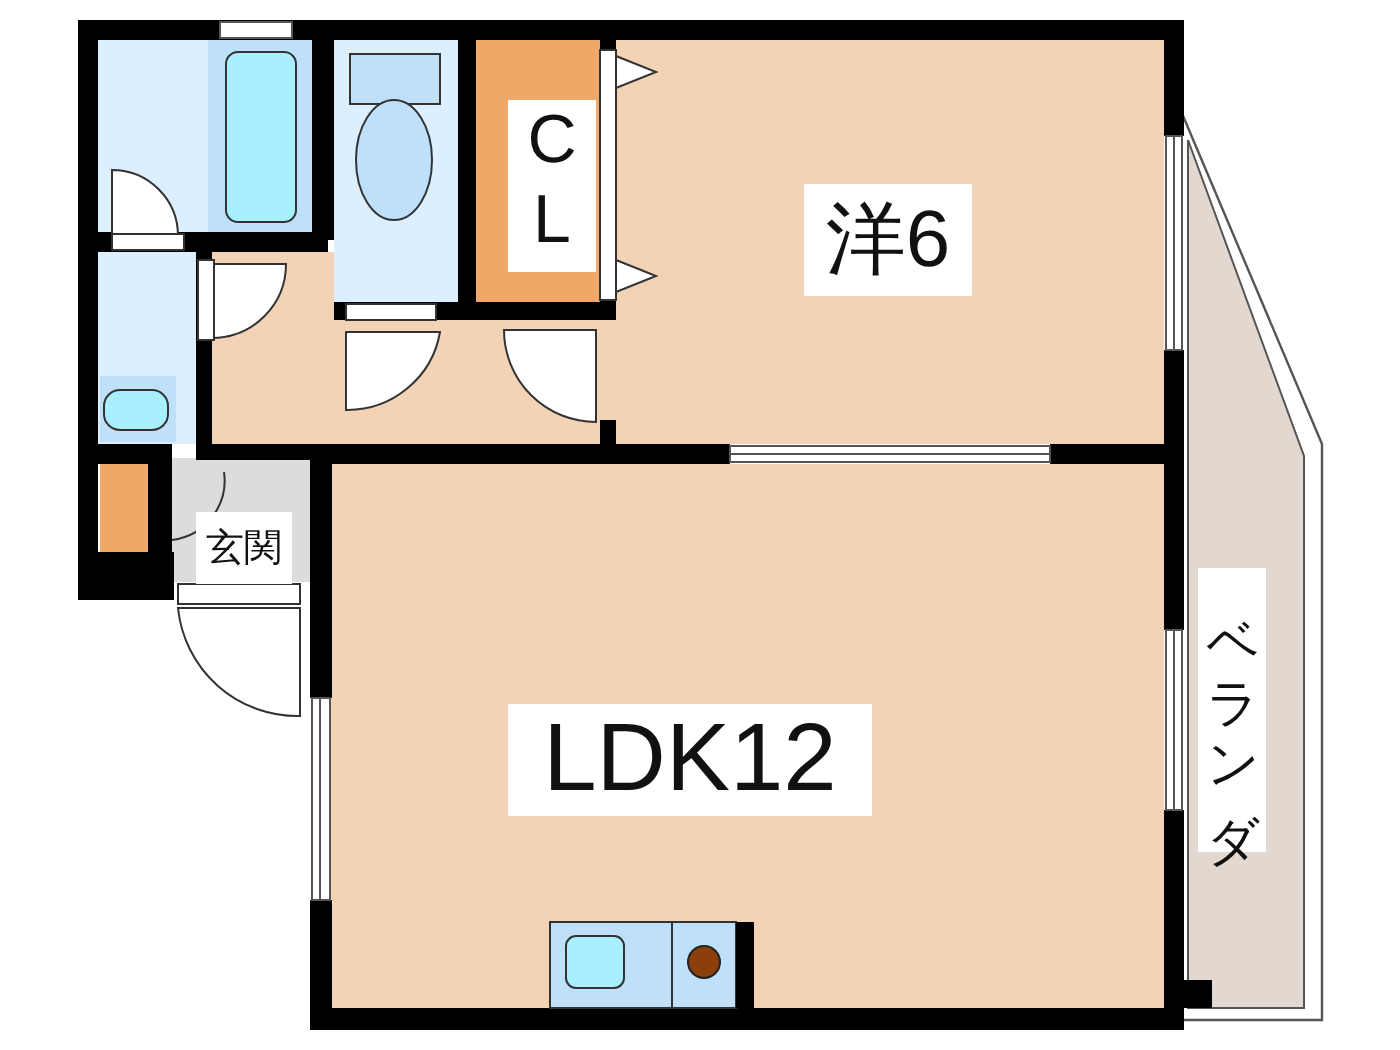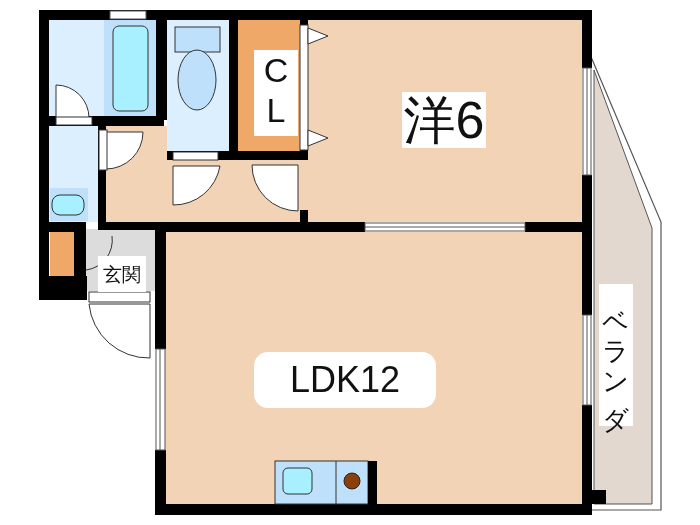--- a/index.html
+++ b/index.html
@@ -1,22 +1,22 @@
 <!DOCTYPE html>
 <html><head>
 <meta charset="utf-8">
 <style>
   html,body{margin:0;padding:0;background:#ffffff;}
   body{width:700px;height:525px;position:relative;overflow:hidden;font-family:"DejaVu Sans","Liberation Sans",sans-serif;}
   #plan{position:absolute;left:0;top:0;width:700px;height:525px;}
   .label{position:absolute;background:#ffffff;color:#111;display:flex;align-items:center;justify-content:center;line-height:1;}
   .label-cl{left:254px;top:50px;width:44px;height:86px;flex-direction:column;font-size:34px;font-family:"Liberation Sans",sans-serif;}
   .label-cl span{display:block;height:40px;}
-  .label-western{left:402px;top:92px;width:84px;height:56px;font-size:52px;font-family:"Liberation Sans","DejaVu Sans",sans-serif;}
-  .label-ldk{left:254px;top:352px;width:182px;height:56px;font-size:36px;font-family:"Liberation Sans",sans-serif;border-radius:14px;}
+  .label-western{left:402px;top:92px;width:84px;height:56px;font-size:40px;font-family:"Liberation Sans","DejaVu Sans",sans-serif;}
+  .label-ldk{left:254px;top:352px;width:182px;height:56px;font-size:48px;font-family:"Liberation Sans",sans-serif;}
   .label-entry{left:98px;top:256px;width:48px;height:36px;font-size:19px;}
   .label-veranda{left:599px;top:284px;width:34px;height:142px;font-size:26px;writing-mode:vertical-rl;letter-spacing:2px;}
 </style>
 </head>
 <body>
 
 <svg id="plan" viewBox="0 0 700 525" xmlns="http://www.w3.org/2000/svg">
 
   <g>
     <polygon points="589,52 661,222 661,510 589,510" fill="#ffffff" stroke="#555" stroke-width="1.2"></polygon>

